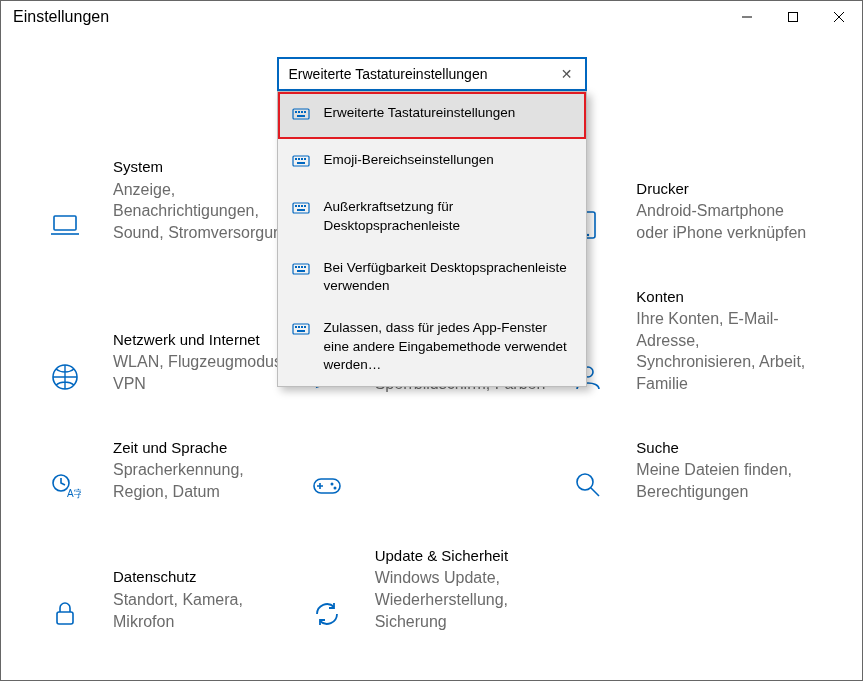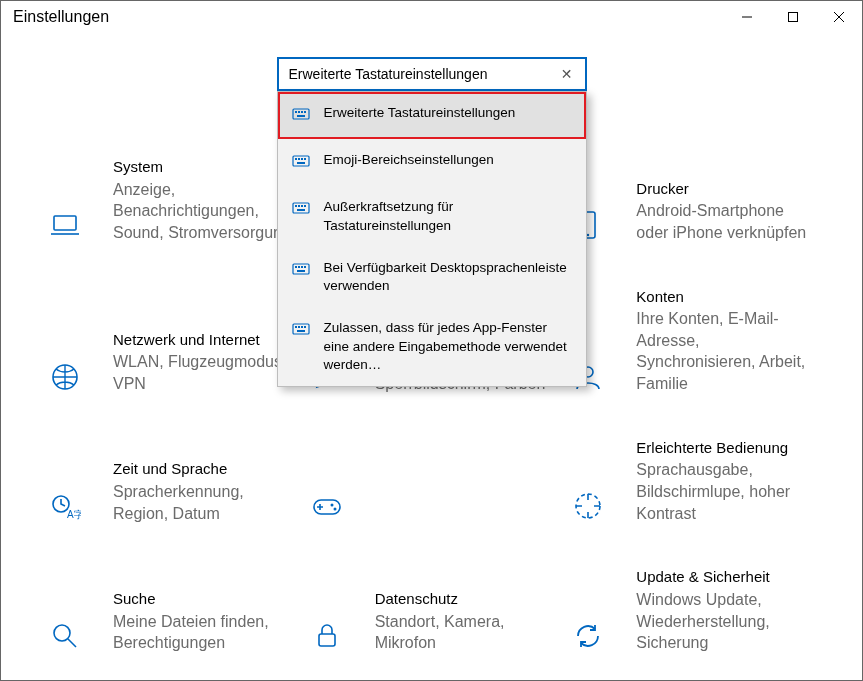--- a/index.html
+++ b/index.html
@@ -158,21 +158,21 @@
         <div class="dd-item">
           <span class="dd-icon"><svg width="18" height="16" viewBox="0 0 18 16">
               <use href="#i-kbd"></use>
             </svg></span>
           <span class="dd-text">Emoji-Bereichseinstellungen</span>
         </div>
         <div class="dd-item">
           <span class="dd-icon"><svg width="18" height="16" viewBox="0 0 18 16">
               <use href="#i-kbd"></use>
             </svg></span>
-          <span class="dd-text">Außerkraftsetzung für Tastatureinstellungen</span>
+          <span class="dd-text">Außerkraftsetzung für Desktopsprachenleiste</span>
         </div>
         <div class="dd-item">
           <span class="dd-icon"><svg width="18" height="16" viewBox="0 0 18 16">
               <use href="#i-kbd"></use>
             </svg></span>
           <span class="dd-text">Bei Verfügbarkeit Desktopsprachenleiste verwenden</span>
         </div>
         <div class="dd-item">
           <span class="dd-icon"><svg width="18" height="16" viewBox="0 0 18 16">
               <use href="#i-kbd"></use>
@@ -258,31 +258,20 @@
         <span class="cat-text">
           <div class="cat-title">Zeit und Sprache</div>
           <div class="cat-desc">Spracherkennung, Region, Datum</div>
         </span>
       </div>
       <div class="cat">
         <span class="cat-icon">
           <svg viewBox="0 0 32 32">
             <use href="#i-gaming"></use>
           </svg>
-        </span>
-      </div>
-      <div class="cat">
-        <span class="cat-icon">
-          <svg viewBox="0 0 32 32">
-            <use href="#i-access"></use>
-          </svg>
-        </span>
-        <span class="cat-text">
-          <div class="cat-title">Erleichterte Bedienung</div>
-          <div class="cat-desc">Sprachausgabe, Bildschirmlupe, hoher Kontrast</div>
         </span>
       </div>
       <div class="cat">
         <span class="cat-icon">
           <svg viewBox="0 0 32 32">
             <use href="#i-search"></use>
           </svg>
         </span>
         <span class="cat-text">
           <div class="cat-title">Suche</div>

